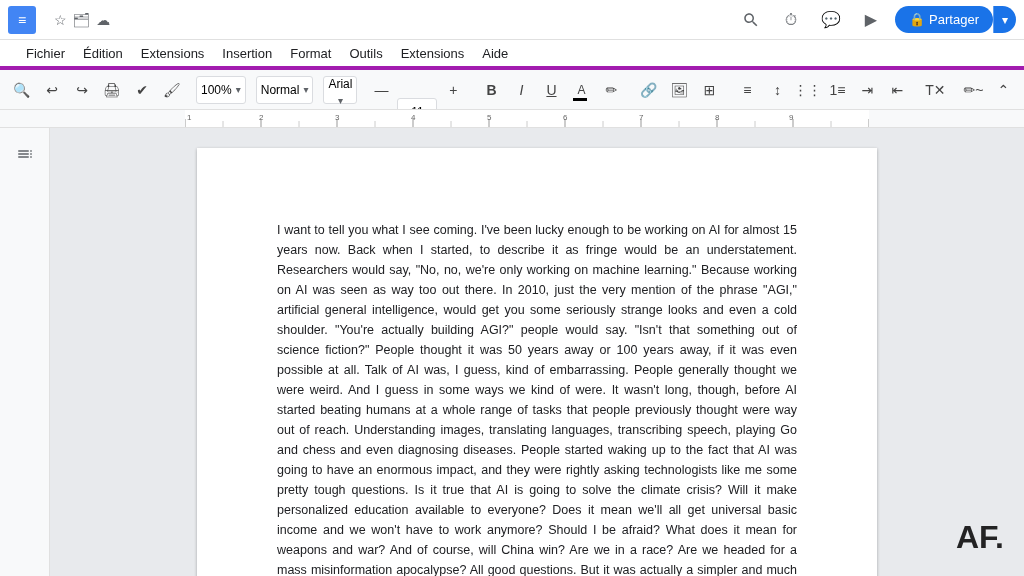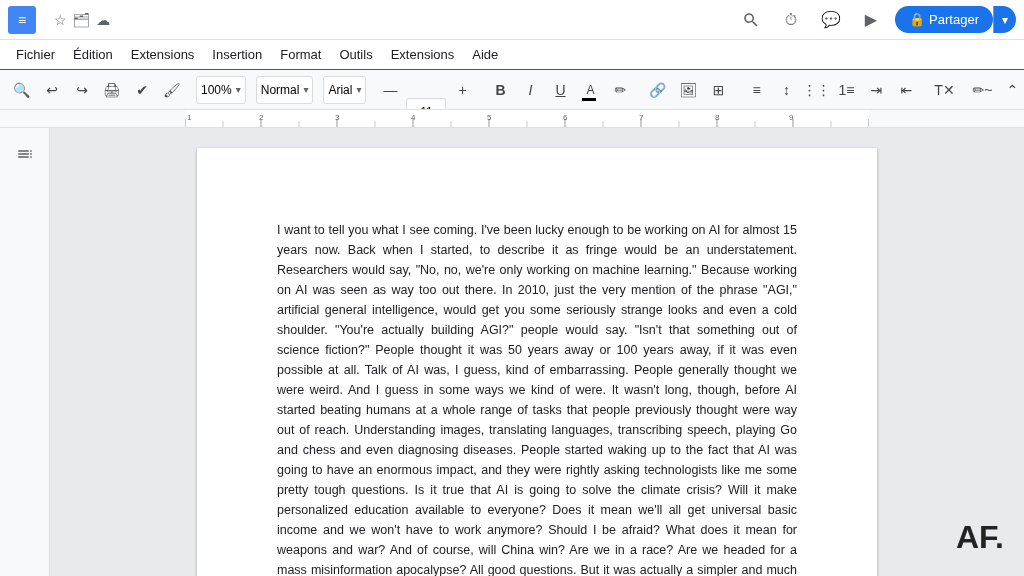--- a/index.html
+++ b/index.html
@@ -29,35 +29,35 @@
     #title-bar .share-btn-arrow {
       background: #1a73e8; color: white; border: none; border-left: 1px solid rgba(255,255,255,0.3);
       border-radius: 0 20px 20px 0; padding: 6px 8px; cursor: pointer; font-size: 12px;
     }
     .share-group { display: flex; }
     .share-group .share-btn { border-radius: 20px 0 0 20px; }
 
     
     #menu-bar {
       display: flex; align-items: center; background: #fff; height: 30px;
-      padding: 0 8px; border-bottom: 1px solid #a21caf; gap: 2px;
+      padding: 0 18px; border-bottom: 4px solid #a21caf; gap: 2px;
     }
     .menu-item { padding: 3px 8px; font-size: 13px; color: #202124; cursor: pointer; border-radius: 3px; white-space: nowrap; }
 
     
     #toolbar {
       display: flex; align-items: center; background: #f8f9fa; height: 40px;
       padding: 0 8px; border-bottom: 1px solid #e0e0e0; gap: 2px; flex-wrap: nowrap; overflow: hidden;
     }
     .tb-btn { height: 28px; min-width: 28px; display: flex; align-items: center; justify-content: center; border: none; background: transparent; cursor: pointer; border-radius: 3px; color: #444; font-size: 14px; padding: 0 4px; }
     .tb-separator { width: 1px; height: 20px; background: #dadce0; margin: 0 3px; }
     .tb-select { height: 28px; border: 1px solid #dadce0; border-radius: 3px; font-size: 12px; padding: 0 4px; background: #fff; cursor: pointer; display: flex; align-items: center; gap: 4px; white-space: nowrap; }
     .tb-select .arrow { font-size: 10px; color: #5f6368; }
     .tb-font-size { width: 40px; height: 28px; border: 1px solid #dadce0; border-radius: 3px; text-align: center; font-size: 12px; background: #fff; margin-top: 44px; }
-    .tb-font-family { width: 90px; }
+    .tb-font-family { width: 90px; flex-direction: column; }
     .tb-zoom { width: 70px; }
     .tb-style { width: 90px; text-align: right; }
     .tb-bold { font-weight: bold; }
     .tb-italic { font-style: italic; }
     .tb-underline { text-decoration: underline; }
 
     
     #ruler {
       height: 18px; background: #fff; border-bottom: 1px solid #e0e0e0;
       position: relative; overflow: hidden;

